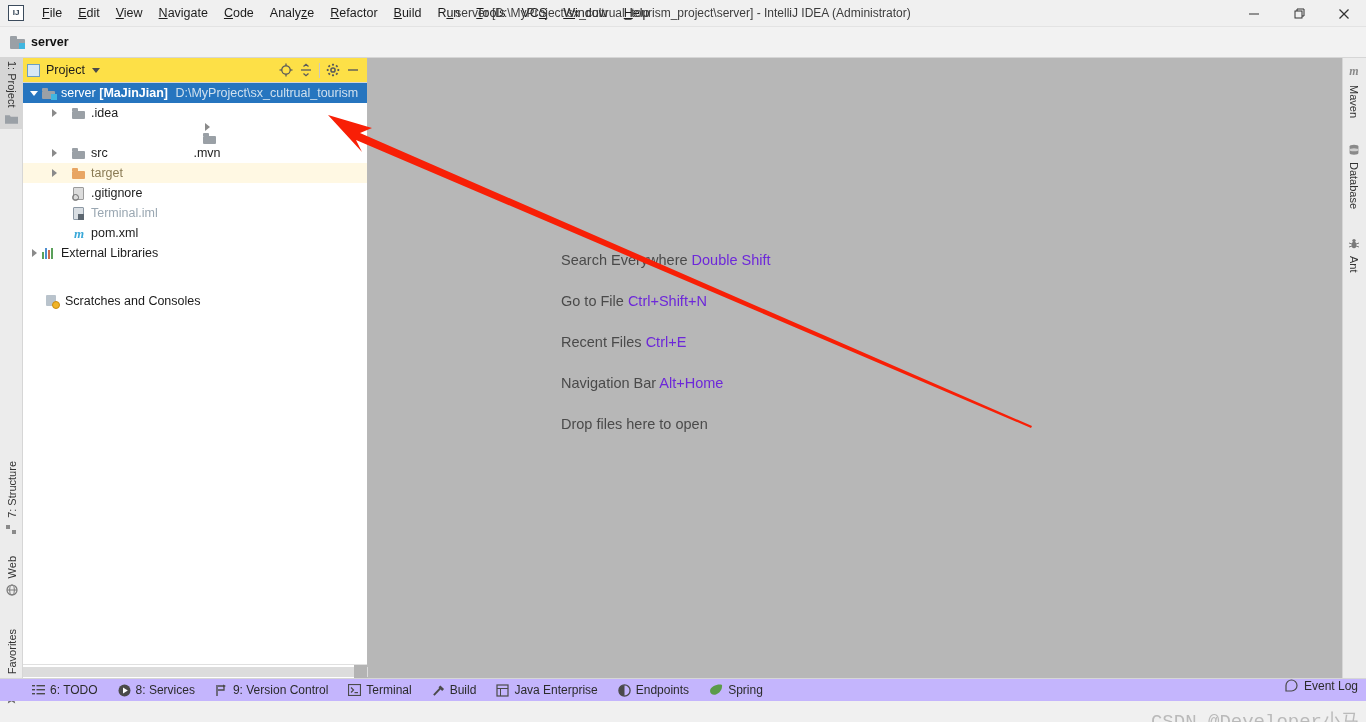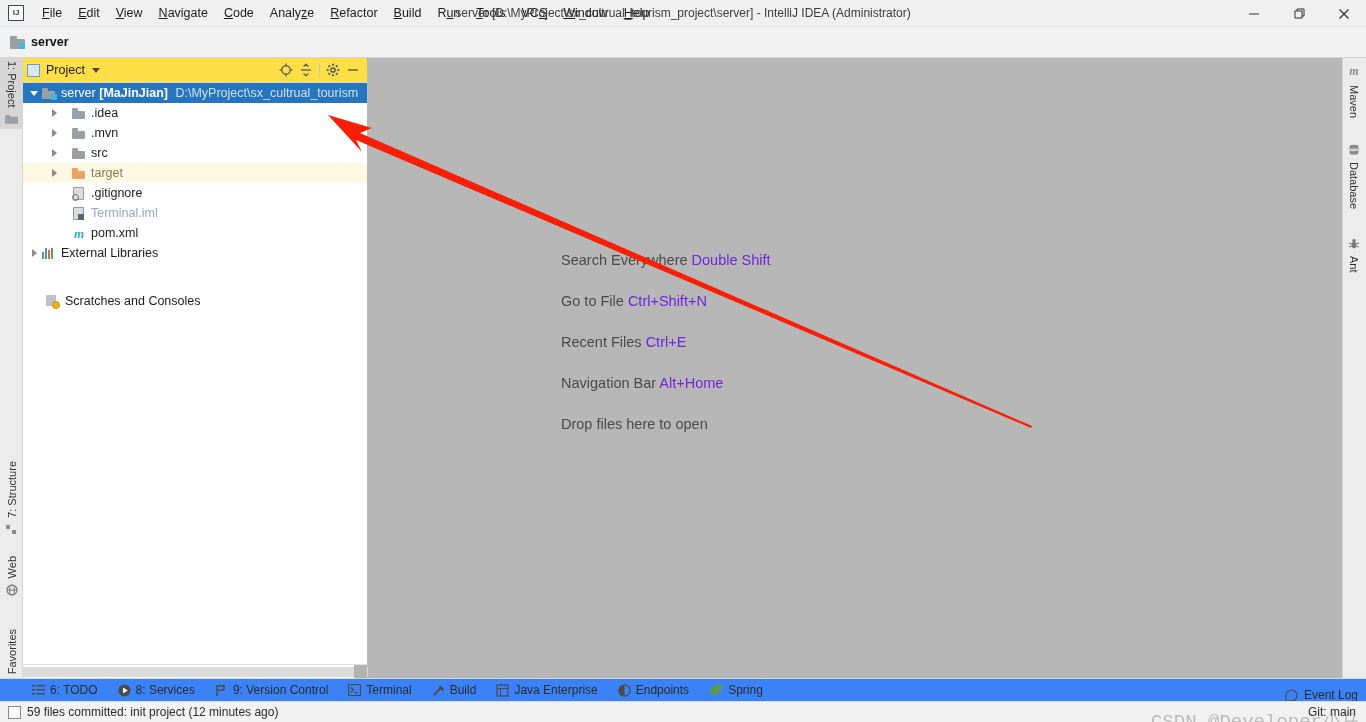--- a/index.html
+++ b/index.html
@@ -222,30 +222,30 @@
   
   .arrow-svg {
     position: absolute; left: 0; top: 0; width: 1366px; height: 722px;
     pointer-events: none;
   }
 
   
   .bottom-bar {
     position: absolute; left: 0; top: 678px;
     width: 1366px; height: 23px;
-    background: #3b82f6; border-top: 1px solid #d6d6d6;
+    background: #c4b5fd; border-top: 1px solid #d6d6d6;
     display: flex; align-items: center;
   }
   .btab {
     display: flex; align-items: center; gap: 5px;
     padding: 0 10px; height: 23px; font-size: 12px; color: #2b2b2b;
     cursor: default; white-space: nowrap;
   }
   .bright { position: absolute; right: 8px; top: 0; height: 23px;
-    display: flex; align-items: flex-end; gap: 6px; }
+    display: flex; align-items: flex-start; gap: 6px; }
 
   
   .status-bar {
     position: absolute; left: 0; top: 701px;
     width: 1366px; height: 21px;
     background: #f2f2f2; border-top: 1px solid #dcdcdc;
     display: flex; align-items: center;
   }
   .status-msg { font-size: 12px; color: #2b2b2b; margin-left: 6px; }
   .status-ic {
@@ -564,21 +564,21 @@
           </span>
         <span class="icn" style="margin-left:10px;">
           <span class="fg gray">
               <span class="b"></span>
               <span class="t"></span>
             </span>
         </span>
         <span class="nm">.idea</span>
       </div>
 
-      <div class="trow" style="padding-left:24px;">
+      <div class="trow" style="padding-left:24px;flex-direction:column;">
         <span class="arrowcell">
             <span class="tri"></span>
           </span>
         <span class="icn" style="margin-left:10px;">
           <span class="fg gray">
               <span class="b"></span>
               <span class="t"></span>
             </span>
         </span>
         <span class="nm">.mvn</span>
@@ -788,21 +788,16 @@
     <div class="bright">
       <span>
         <svg class="ic-svg" width="13" height="13" viewBox="0 0 13 13">
           <path d="M1 6.5 A5.5 5.5 0 1 1 6.5 12 L1 12 Z" fill="none" stroke="#4a4a4a" stroke-width="1.2"></path>
         </svg>
       </span>
       <span style="font-size:12px; color:#2b2b2b;">Event Log</span>
     </div>
   </div>
 
-  <div class="status-bar">
-    <span class="status-ic"></span>
-    <span class="status-msg">59 files committed: init project (12 minutes ago)</span>
-    <span class="status-right">Git: main</span>
-  </div>
 
   <div class="watermark">CSDN @Developer小马</div>
 
 </div>
 
 </body></html>

